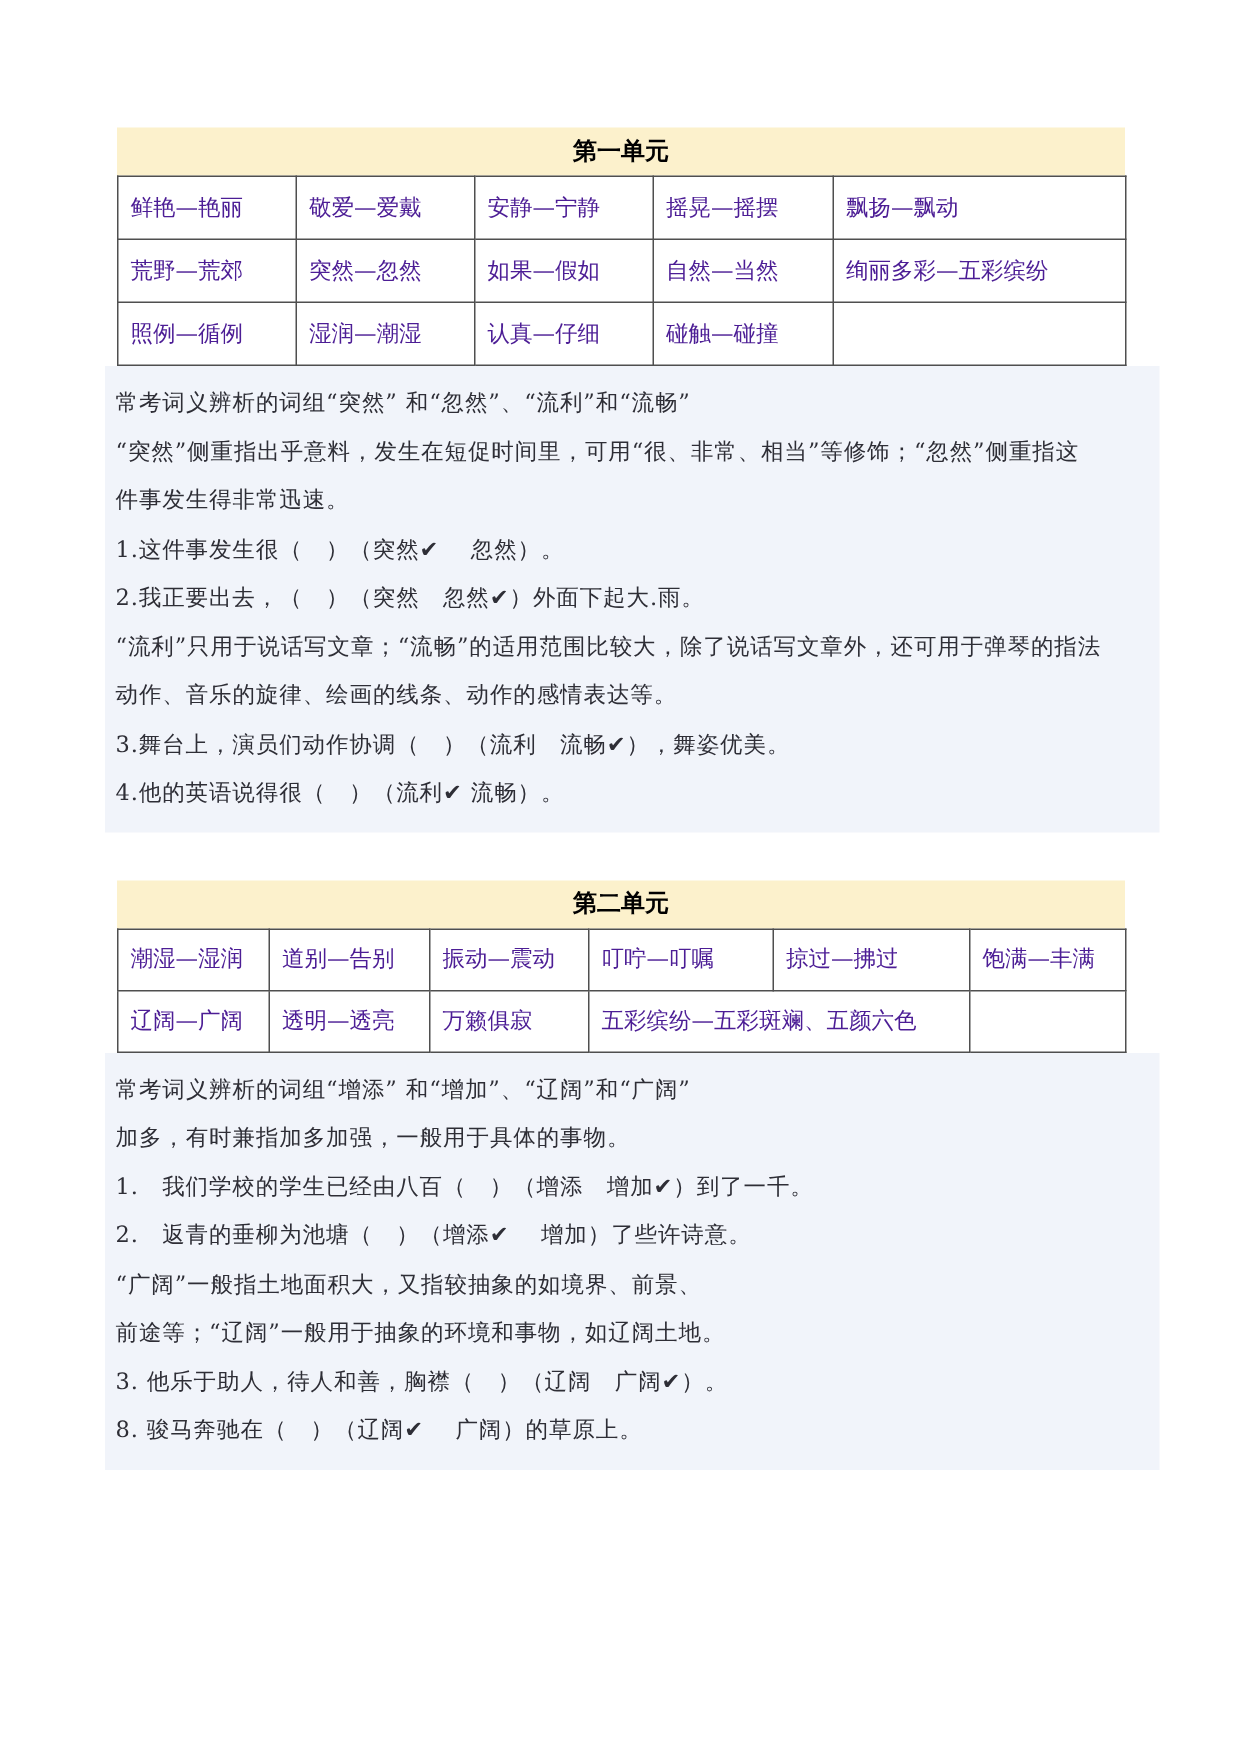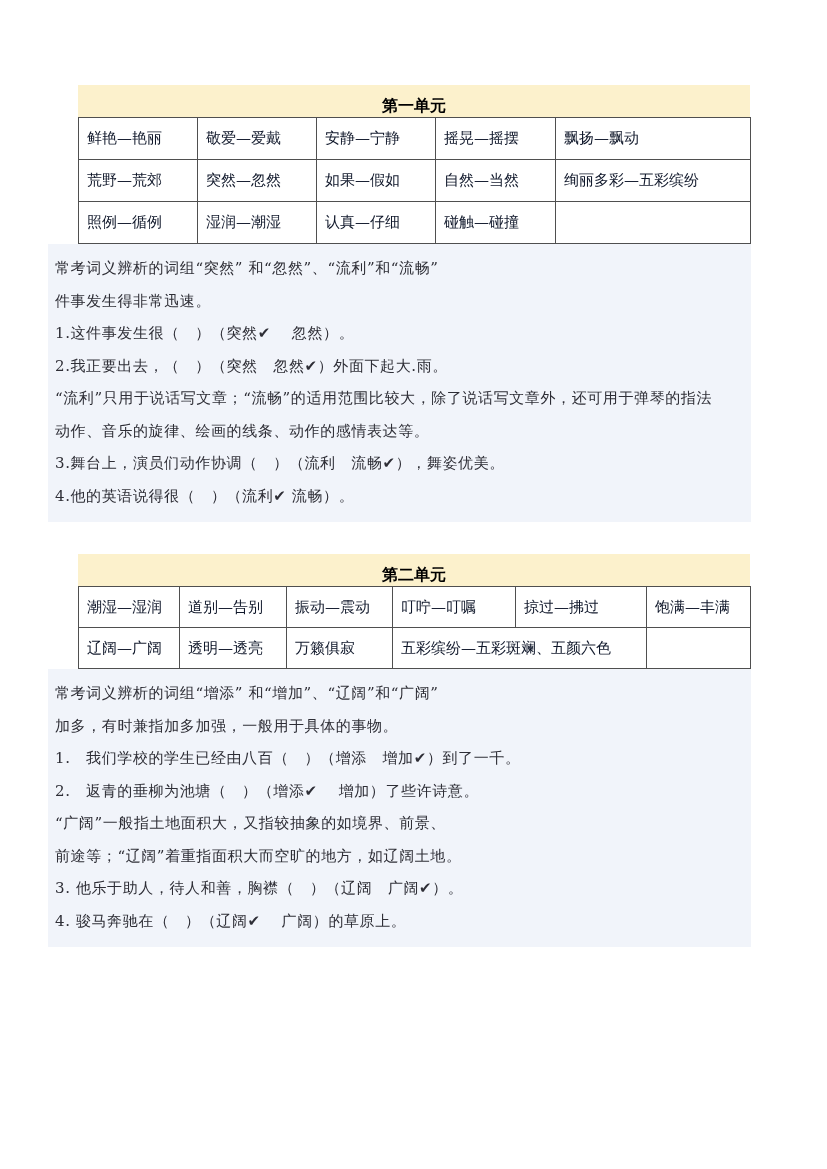--- a/index.html
+++ b/index.html
@@ -14,37 +14,37 @@
     font-family:"DejaVu Serif","Liberation Serif",serif;
     color:var(--text);
   }
   .page{position:relative;width:827px;height:1169px;overflow:hidden;}
   .section{display:block;}
   .section-1{padding-top:85px;}
   .section-2{margin-top:32px;}
   .unit-area{margin-left:78px;width:672px;}
   .unit-header{
     background:var(--header-bg);
-    height:32px;display:flex;align-items:flex-end;justify-content:center;
+    height:32px;display:flex;align-items:center;justify-content:center;
     font-family:Liberation Mono, monospace;
     font-weight:bold;font-size:16px;color:#000;
   }
   table.synonyms{
     border-collapse:collapse;width:672px;table-layout:fixed;
   }
   table.synonyms td{
     border:1px solid var(--border);
     padding:0 4px 0 8px;
-    font-size:15px;color:#0f172a;
+    font-size:15px;color:#4c1d95;
     overflow:hidden;white-space:nowrap;
   }
   table.t1 td{height:41px;}
   table.t2 td{height:40px;}
   .notes{
-    margin-left:48px;width:680px;
+    margin-left:70px;width:680px;
     background:var(--notes-bg);
     padding:8px 16px 10px 7px;
     overflow:hidden;
   }
   .note-line{
     font-size:15px;line-height:32.5px;letter-spacing:0.6px;
     white-space:nowrap;color:var(--text);
   }
 </style>
 </head>
@@ -85,20 +85,21 @@
             <td>湿润—潮湿</td>
             <td>认真—仔细</td>
             <td>碰触—碰撞</td>
             <td></td>
           </tr>
         </tbody>
       </table>
     </div>
     <div class="notes">
       <div class="note-line">常考词义辨析的词组“突然” 和“忽然”、“流利”和“流畅”</div>
+      <div class="note-line">“突然”侧重指出乎意料，发生在短促时间里，可用“很、非常、相当”等修饰；“忽然”侧重指这</div>
       <div class="note-line">件事发生得非常迅速。</div>
       <div class="note-line">1.这件事发生很（　）（突然✔　 忽然）。</div>
       <div class="note-line">2.我正要出去，（　）（突然　忽然✔）外面下起大.雨。</div>
       <div class="note-line">“流利”只用于说话写文章；“流畅”的适用范围比较大，除了说话写文章外，还可用于弹琴的指法</div>
       <div class="note-line">动作、音乐的旋律、绘画的线条、动作的感情表达等。</div>
       <div class="note-line">3.舞台上，演员们动作协调（　）（流利　流畅✔），舞姿优美。</div>
       <div class="note-line">4.他的英语说得很（　）（流利✔ 流畅）。</div>
     </div>
   </div>
 
@@ -134,19 +135,19 @@
           </tr>
         </tbody>
       </table>
     </div>
     <div class="notes">
       <div class="note-line">常考词义辨析的词组“增添” 和“增加”、“辽阔”和“广阔”</div>
       <div class="note-line">加多，有时兼指加多加强，一般用于具体的事物。</div>
       <div class="note-line">1.　我们学校的学生已经由八百（　）（增添　增加✔）到了一千。</div>
       <div class="note-line">2.　返青的垂柳为池塘（　）（增添✔　 增加）了些许诗意。</div>
       <div class="note-line">“广阔”一般指土地面积大，又指较抽象的如境界、前景、</div>
-      <div class="note-line">前途等；“辽阔”着重指面积大而空旷的地方，如辽阔土地。</div>
+      <div class="note-line">前途等；“辽阔”一般用于抽象的环境和事物，如辽阔土地。</div>
       <div class="note-line">3.  他乐于助人，待人和善，胸襟（　）（辽阔　广阔✔）。</div>
-      <div class="note-line">4.  骏马奔驰在（　）（辽阔✔　 广阔）的草原上。</div>
+      <div class="note-line">8.  骏马奔驰在（　）（辽阔✔　 广阔）的草原上。</div>
     </div>
   </div>
 
 </div>
 
 </body></html>

